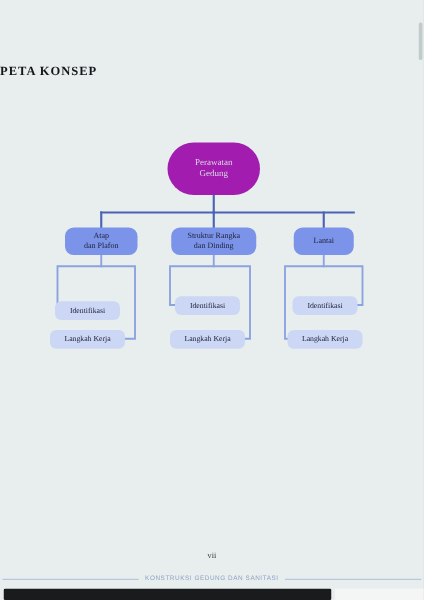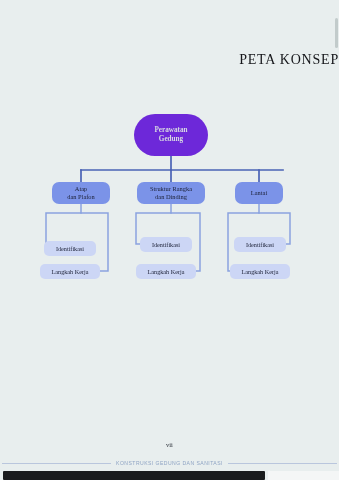--- a/index.html
+++ b/index.html
@@ -17,24 +17,24 @@
     background: #e8eeee;
     overflow: hidden;
   }
 
   
   .page-title {
     position: absolute;
     top: 52px;
     left: 0;
     width: 339px;
-    text-align: right;
-    font-family: "Liberation Serif", serif;
-    font-weight: normal;
-    font-size: 14px;
+    text-align: left;
+    font-family: "Liberation Serif", serif;
+    font-weight: bold;
+    font-size: 10px;
     letter-spacing: 0.8px;
     color: #15161a;
   }
 
   
   .diagram {
     position: absolute;
     top: 0;
     left: 0;
     width: 339px;
@@ -58,25 +58,24 @@
     justify-content: center;
     text-align: center;
     line-height: 1.22;
     font-family: "Liberation Serif", serif;
   }
   .node-root {
     left: 134px;
     top: 114px;
     width: 74px;
     height: 42px;
-    background: #6d28d9;
+    background: #a21caf;
     color: #d7dae2;
     border-radius: 21px;
     font-size: 7.2px;
-    font-weight: bold;
   }
   .node-mid {
     height: 22px;
     background: #7b93e8;
     color: #1d2238;
     border-radius: 7px;
     font-size: 6.4px;
   }
   .node-mid.m0 { left: 52px;  top: 182px; width: 58px; }
   .node-mid.m1 { left: 137px; top: 182px; width: 68px; }

